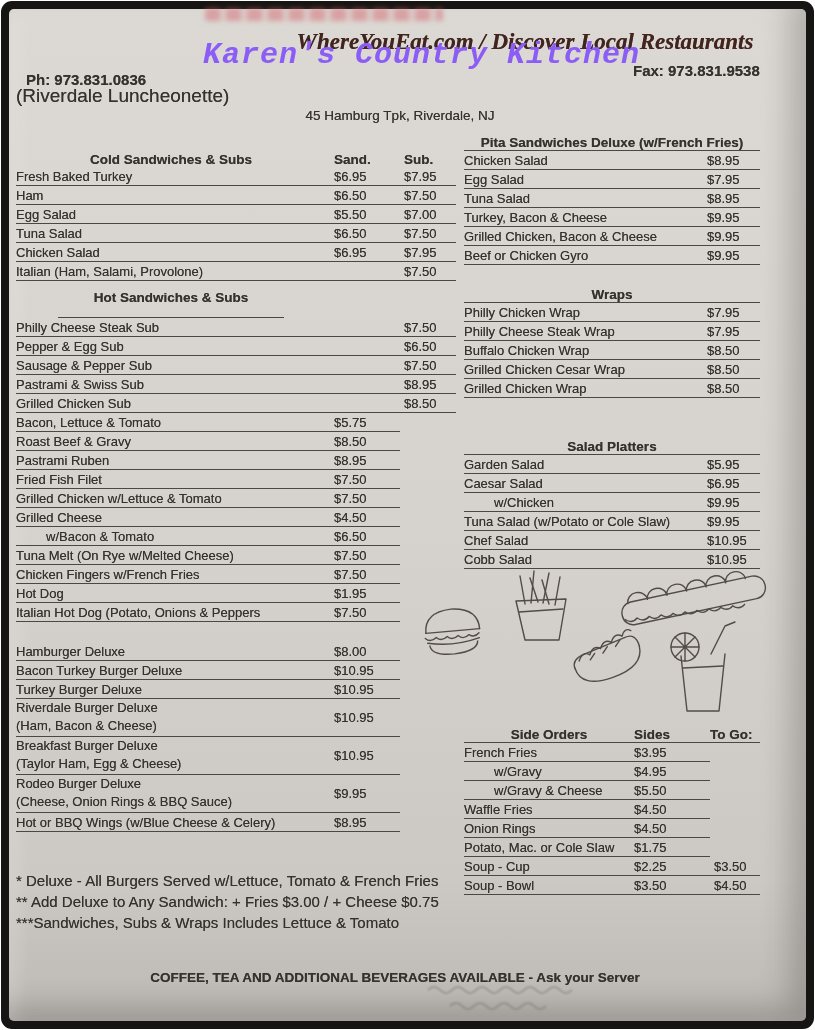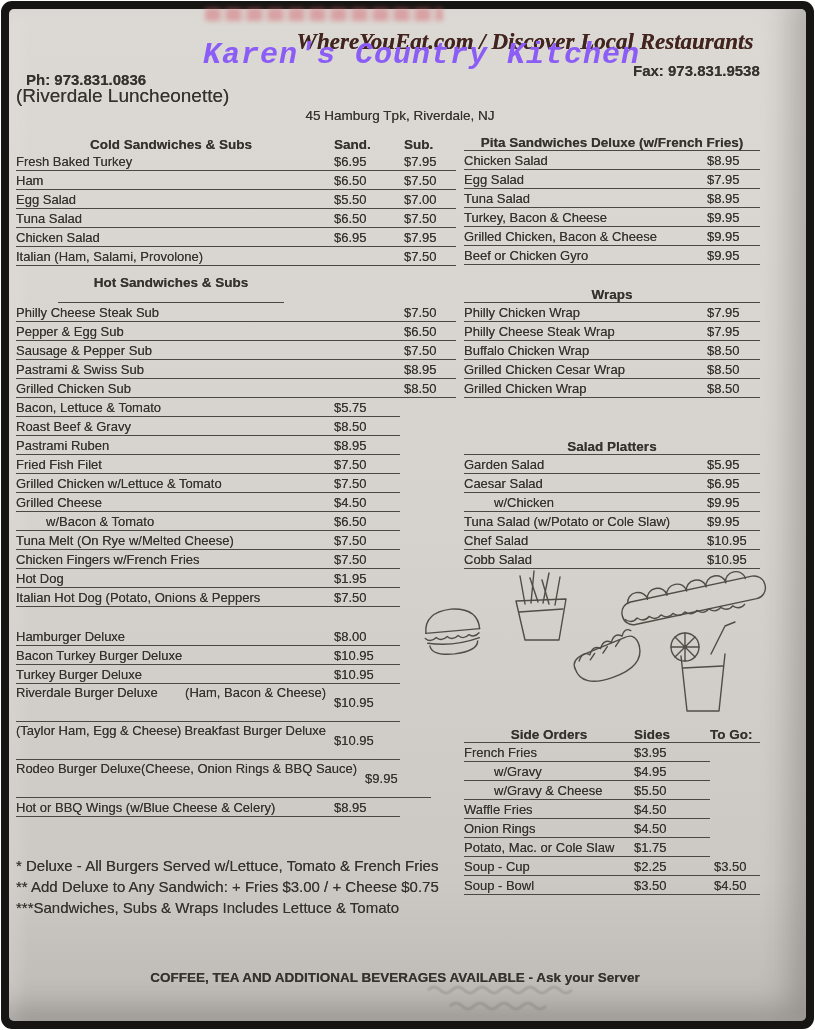--- a/index.html
+++ b/index.html
@@ -44,21 +44,21 @@
     font-style: italic; font-weight: bold;
     font-size: 30px; letter-spacing: 1px;
     color: #8b5cf6; white-space: nowrap;
   }
   .phone { position: absolute; left: 26px;  top: 71px; font-size: 15px; font-weight: bold; }
   .fax   { position: absolute; left: 633px; top: 62px; font-size: 15px; font-weight: bold; }
   .subtitle { position: absolute; left: 16px; top: 85px;  width: 800px; text-align: left; font-size: 19px; }
   .address  { position: absolute; left: 0; top: 108px; width: 800px; text-align: center; font-size: 13.5px; }
 
   
-  .col-left  { position: absolute; left: 16px;  top: 130px; width: 440px; }
+  .col-left  { position: absolute; left: 16px;  top: 145px; width: 440px; }
   .col-right { position: absolute; left: 464px; top: 127px; width: 296px; }
 
   
   .sec-header { display: flex; height: 22px; align-items: flex-end; font-weight: bold; font-size: 13.5px; }
   .sec-header .main { flex: 1; text-align: center; }
   .sec-title { display: inline-block; }
   .sec-title.tu { border-bottom: 1.2px solid #4b4742; padding: 0 36px 12px; }
   .lsec .sec-header .ph1 { width: 74px; padding-left: 8px; }
   .lsec .sec-header .ph2 { width: 56px; padding-left: 4px; }
 
@@ -68,21 +68,21 @@
     flex: 1; display: flex; align-items: flex-end; height: 100%;
     border-bottom: 1.2px solid #4b4742;
   }
   .lsec .lbl { flex: 1; white-space: nowrap; line-height: 16px; }
   .lbl.ind { padding-left: 30px; }
   .lsec .p1 { width: 74px; padding-left: 8px; line-height: 16px; }
   .lsec .p2 { width: 56px; height: 100%; display: flex; align-items: flex-end; padding-left: 4px; line-height: 16px; }
   .lsec .p2.uline { border-bottom: 1.2px solid #4b4742; }
   .lsec .row.dbl { height: 38px; }
   .lsec .row.dbl .main { align-items: center; }
-  .lsec .row.dbl .lbl { align-self: stretch; display: flex; flex-direction: row; justify-content: space-between; padding: 1px 0 2px; }
+  .lsec .row.dbl .lbl { align-self: stretch; display: flex; flex-direction: column; justify-content: space-between; padding: 1px 0 2px; }
   .col-left section:nth-of-type(2) { margin-top: 15px; }
   .col-left section:nth-of-type(3) { margin-top: 20px; }
   .col-left section:nth-of-type(3) .sec-header .main { border-bottom: 1.2px solid #4b4742; }
   .col-left section:nth-of-type(3) .sec-title.tu { border-bottom: none; }
 
   
   .rsec .sec-header { border-bottom: 1.2px solid #4b4742; height: 24px; }
   .rsec .rrow {
     display: flex; height: 19px; font-size: 13px; align-items: flex-end;
     border-bottom: 1.2px solid #4b4742;
@@ -331,22 +331,22 @@
             <div>Riverdale Burger Deluxe</div>
             <div>(Ham, Bacon &amp; Cheese)</div>
           </div>
           <span class="p1">$10.95</span>
         </div>
         <span class="p2"></span>
       </div>
       <div class="row dbl">
         <div class="main">
           <div class="lbl">
+            <div>Breakfast Burger Deluxe</div>
             <div>(Taylor Ham, Egg &amp; Cheese)</div>
-            <div>Breakfast Burger Deluxe</div>
           </div>
           <span class="p1">$10.95</span>
         </div>
         <span class="p2"></span>
       </div>
       <div class="row dbl">
         <div class="main">
           <div class="lbl">
             <div>Rodeo Burger Deluxe</div>
             <div>(Cheese, Onion Rings &amp; BBQ Sauce)</div>

